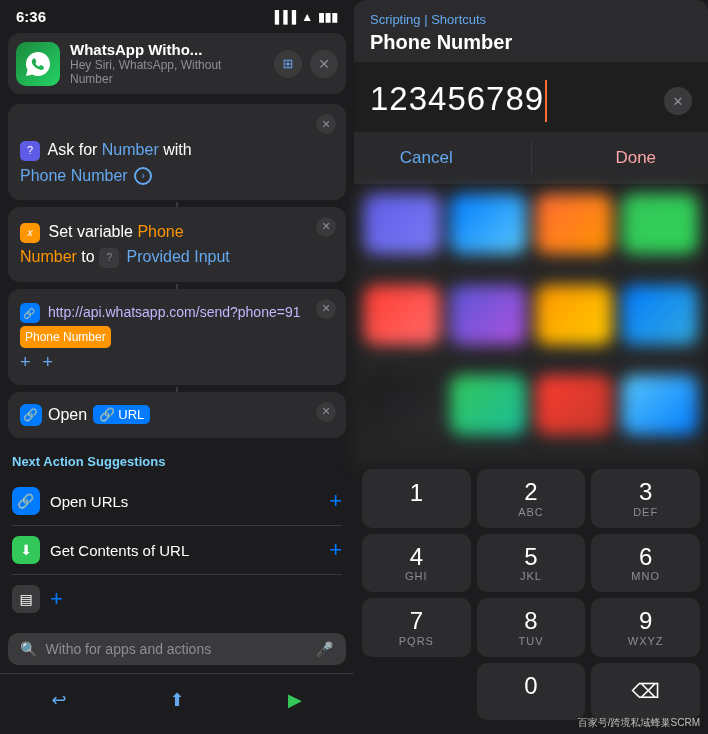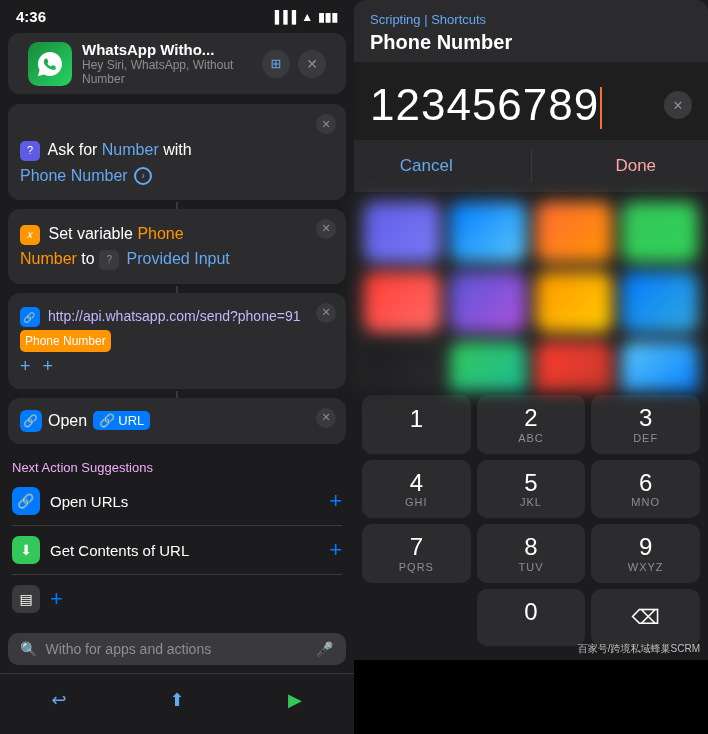--- a/index.html
+++ b/index.html
@@ -30,21 +30,21 @@
       color: #fff;
       font-size: 15px;
       font-weight: 600;
     }
     .status-bar .time { font-weight: 700; }
     .status-bar .icons { display: flex; gap: 5px; align-items: center; font-size: 12px; }
 
     .app-header {
       display: flex;
       align-items: center;
-      padding: 8px 20px;
+      padding: 8px 8px;
       gap: 10px;
       background: #2c2c2e;
       border-radius: 12px;
       margin: 4px 8px;
     }
     .app-icon {
       width: 44px;
       height: 44px;
       border-radius: 10px;
       background: linear-gradient(135deg, #1a8a3b, #25d366);
@@ -248,24 +248,24 @@
       color: #fff;
       align-items: center;
       gap: 3px;
     }
 
     
     .next-actions {
       padding: 8px 12px 4px;
     }
     .next-actions-title {
-      color: #f0abfc;
+      color: #7dd3fc;
       font-size: 13px;
-      font-weight: 400;
-      margin-bottom: 2px;
+      font-weight: 700;
+      margin-bottom: 8px;
     }
     .suggestion-item {
       display: flex;
       align-items: center;
       padding: 10px 0;
       border-bottom: 1px solid #3a3a3c;
       gap: 10px;
     }
     .suggestion-item:last-child { border-bottom: none; }
     .sugg-icon {
@@ -304,21 +304,21 @@
     .toolbar-btn {
       width: 36px; height: 36px;
       display: flex; align-items: center; justify-content: center;
       color: #64a8f0;
       font-size: 18px;
     }
 
     
     .right-panel {
       width: 354px;
-      height: 660px;
+      height: 734px;
       background: #1c1c1e;
       display: flex;
       flex-direction: column;
       position: relative;
     }
 
     .rp-header {
       padding: 12px 16px 8px;
       background: rgba(44,44,46,0.95);
       border-radius: 12px 12px 0 0;
@@ -336,21 +336,21 @@
 
     .number-display {
       background: rgba(30,30,30,0.85);
       padding: 18px 16px 10px;
       display: flex;
       align-items: center;
       justify-content: space-between;
     }
     .number-value {
       color: #fff;
-      font-size: 44px;
+      font-size: 33px;
       font-weight: 400;
       letter-spacing: 1px;
     }
     .number-value .cursor {
       display: inline-block;
       width: 2px;
       height: 42px;
       background: #ff6b35;
       vertical-align: middle;
       margin-left: 1px;
@@ -443,21 +443,21 @@
       color: rgba(255,255,255,0.7);
       font-size: 10px;
     }
   </style>
 </head>
 <body>
 
 <div class="left-panel">
 
   <div class="status-bar">
-    <span class="time">4:36</span>
+    <span class="time">6:36</span>
     <div class="icons">
       <span>▐▐▐</span>
       <span>▲</span>
       <span>▮▮▮</span>
     </div>
   </div>
 
   <div class="app-header">
     <div class="app-icon">
       <svg viewBox="0 0 28 28" fill="white">

